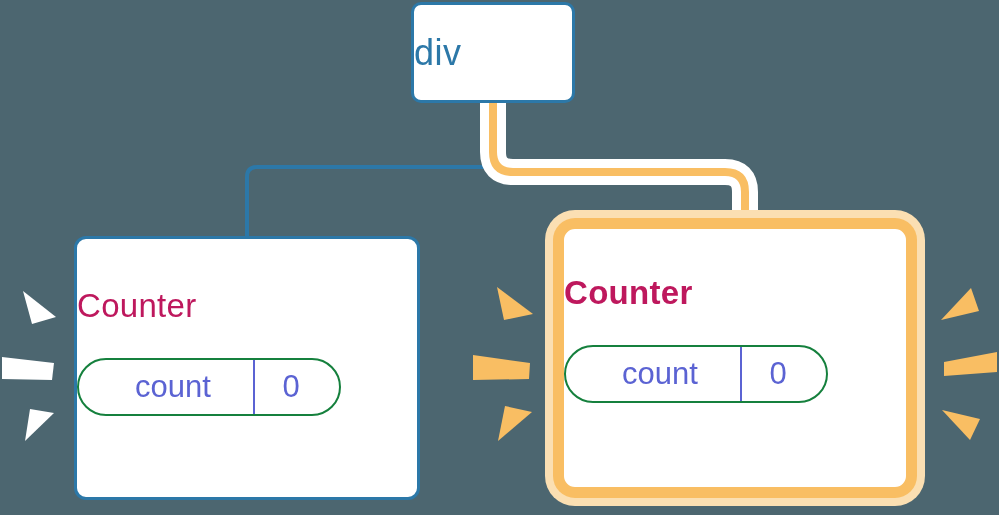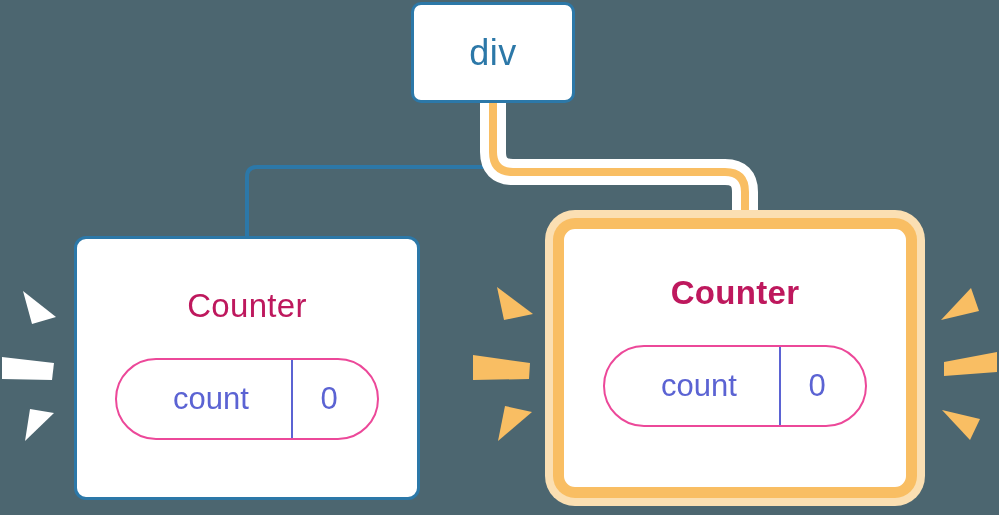--- a/index.html
+++ b/index.html
@@ -21,21 +21,20 @@
     top: 0;
     width: 999px;
     height: 515px;
   }
   .node {
     position: absolute;
     background: #ffffff;
     box-sizing: border-box;
     display: flex;
     flex-direction: column;
-    align-items: center;
   }
   .node-div {
     left: 411px;
     top: 2px;
     width: 164px;
     height: 101px;
     border: 3px solid #2c78a8;
     border-radius: 10px;
     justify-content: center;
   }
@@ -67,22 +66,22 @@
     margin-top: 48px;
     letter-spacing: 0.3px;
   }
   .counter-title.bold {
     font-weight: bold;
     margin-top: 45px;
   }
   .prop-pill {
     margin-top: 33px;
     width: 264px;
-    height: 82px;
-    border: 2px solid #ec4899;
+    height: 58px;
+    border: 2px solid #15803d;
     border-radius: 41px;
     display: flex;
     align-items: stretch;
     box-sizing: border-box;
   }
   .prop-name {
     flex: 0 0 176px;
     display: flex;
     align-items: center;
     justify-content: center;

